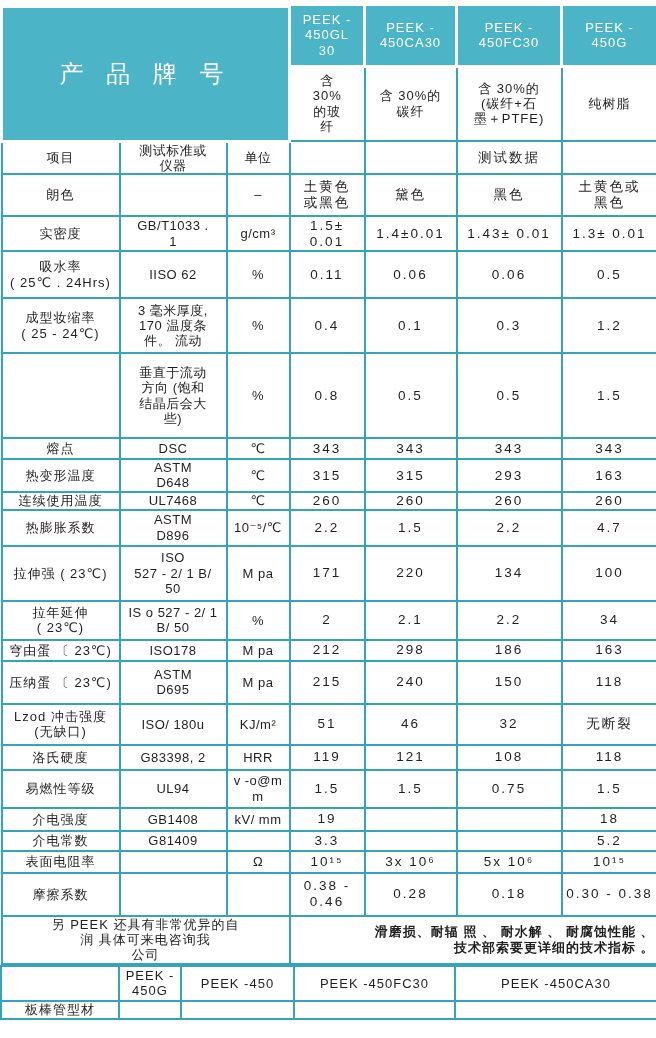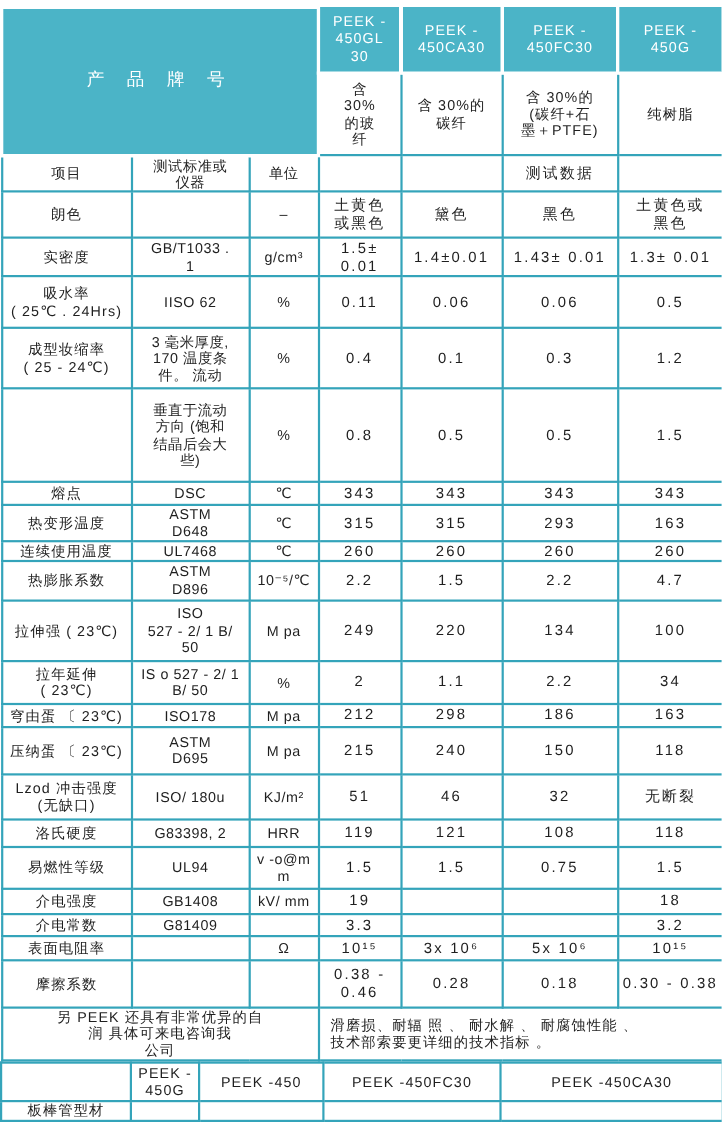--- a/index.html
+++ b/index.html
@@ -18,39 +18,39 @@
     font-size:13px;
     line-height:1.18;
     padding:0 2px;
     overflow:hidden;
     letter-spacing:1px;
   }
   
   .th-title {
     background:#4bb4c7;
     color:#ffffff;
-    font-size:16px;
+    font-size:24px;
     letter-spacing:8px;
     border:3px solid #ffffff;
     border-top:8px solid #ffffff;
   }
   .th-teal {
     background:#4bb4c7;
     color:#ffffff;
     border:3px solid #ffffff;
     letter-spacing:1px;
   }
   .th-teal.black-left { border-left:3px solid #151515; }
   .th-desc { font-size:13px; }
   .c-label { letter-spacing:1px; }
   .c-std   { letter-spacing:0.5px; }
   .c-unit  { letter-spacing:0.5px; }
   .c-val   { letter-spacing:2px; font-size:13.5px; }
   .footer-left  { letter-spacing:1px; }
-  .footer-right { text-align:left; padding-left:10px; letter-spacing:1px; }
+  .footer-right { text-align:right; padding-left:10px; letter-spacing:1px;font-weight:bold; }
   .b-product { letter-spacing:1px; }
   .b-label   { letter-spacing:1px; }
 </style>
 </head>
 <body>
 
 <table>
   <colgroup>
     <col style="width:118px">
       <col style="width:107px">
@@ -188,33 +188,33 @@
         <td class="c-val">1.5</td>
         <td class="c-val">2.2</td>
         <td class="c-val">4.7</td>
       </tr>
       <tr style="height: 55px;">
         <td class="c-label">拉伸强 ( 23℃)</td>
         <td class="c-std">ISO
 527 - 2/ 1 B/
 50</td>
         <td class="c-unit">M pa</td>
-        <td class="c-val">249</td>
+        <td class="c-val">171</td>
         <td class="c-val">220</td>
         <td class="c-val">134</td>
         <td class="c-val">100</td>
       </tr>
       <tr style="height: 39px;">
         <td class="c-label">拉年延伸
 ( 23℃)</td>
         <td class="c-std">IS o 527 - 2/ 1
 B/ 50</td>
         <td class="c-unit">%</td>
         <td class="c-val">2</td>
-        <td class="c-val">1.1</td>
+        <td class="c-val">2.1</td>
         <td class="c-val">2.2</td>
         <td class="c-val">34</td>
       </tr>
       <tr style="height: 21px; margin-left: 28px;">
         <td class="c-label">穹由蛋 〔 23℃)</td>
         <td class="c-std">ISO178</td>
         <td class="c-unit">M pa</td>
         <td class="c-val">212</td>
         <td class="c-val">298</td>
         <td class="c-val">186</td>
@@ -268,21 +268,21 @@
         <td class="c-val"></td>
         <td class="c-val">18</td>
       </tr>
       <tr style="height: 20px;">
         <td class="c-label">介电常数</td>
         <td class="c-std">G81409</td>
         <td class="c-unit"></td>
         <td class="c-val">3.3</td>
         <td class="c-val"></td>
         <td class="c-val"></td>
-        <td class="c-val">3.2</td>
+        <td class="c-val">5.2</td>
       </tr>
       <tr style="height: 22px;">
         <td class="c-label">表面电阻率</td>
         <td class="c-std"></td>
         <td class="c-unit">Ω</td>
         <td class="c-val">10¹⁵</td>
         <td class="c-val">3x 10⁶</td>
         <td class="c-val">5x 10⁶</td>
         <td class="c-val">10¹⁵</td>
       </tr>

